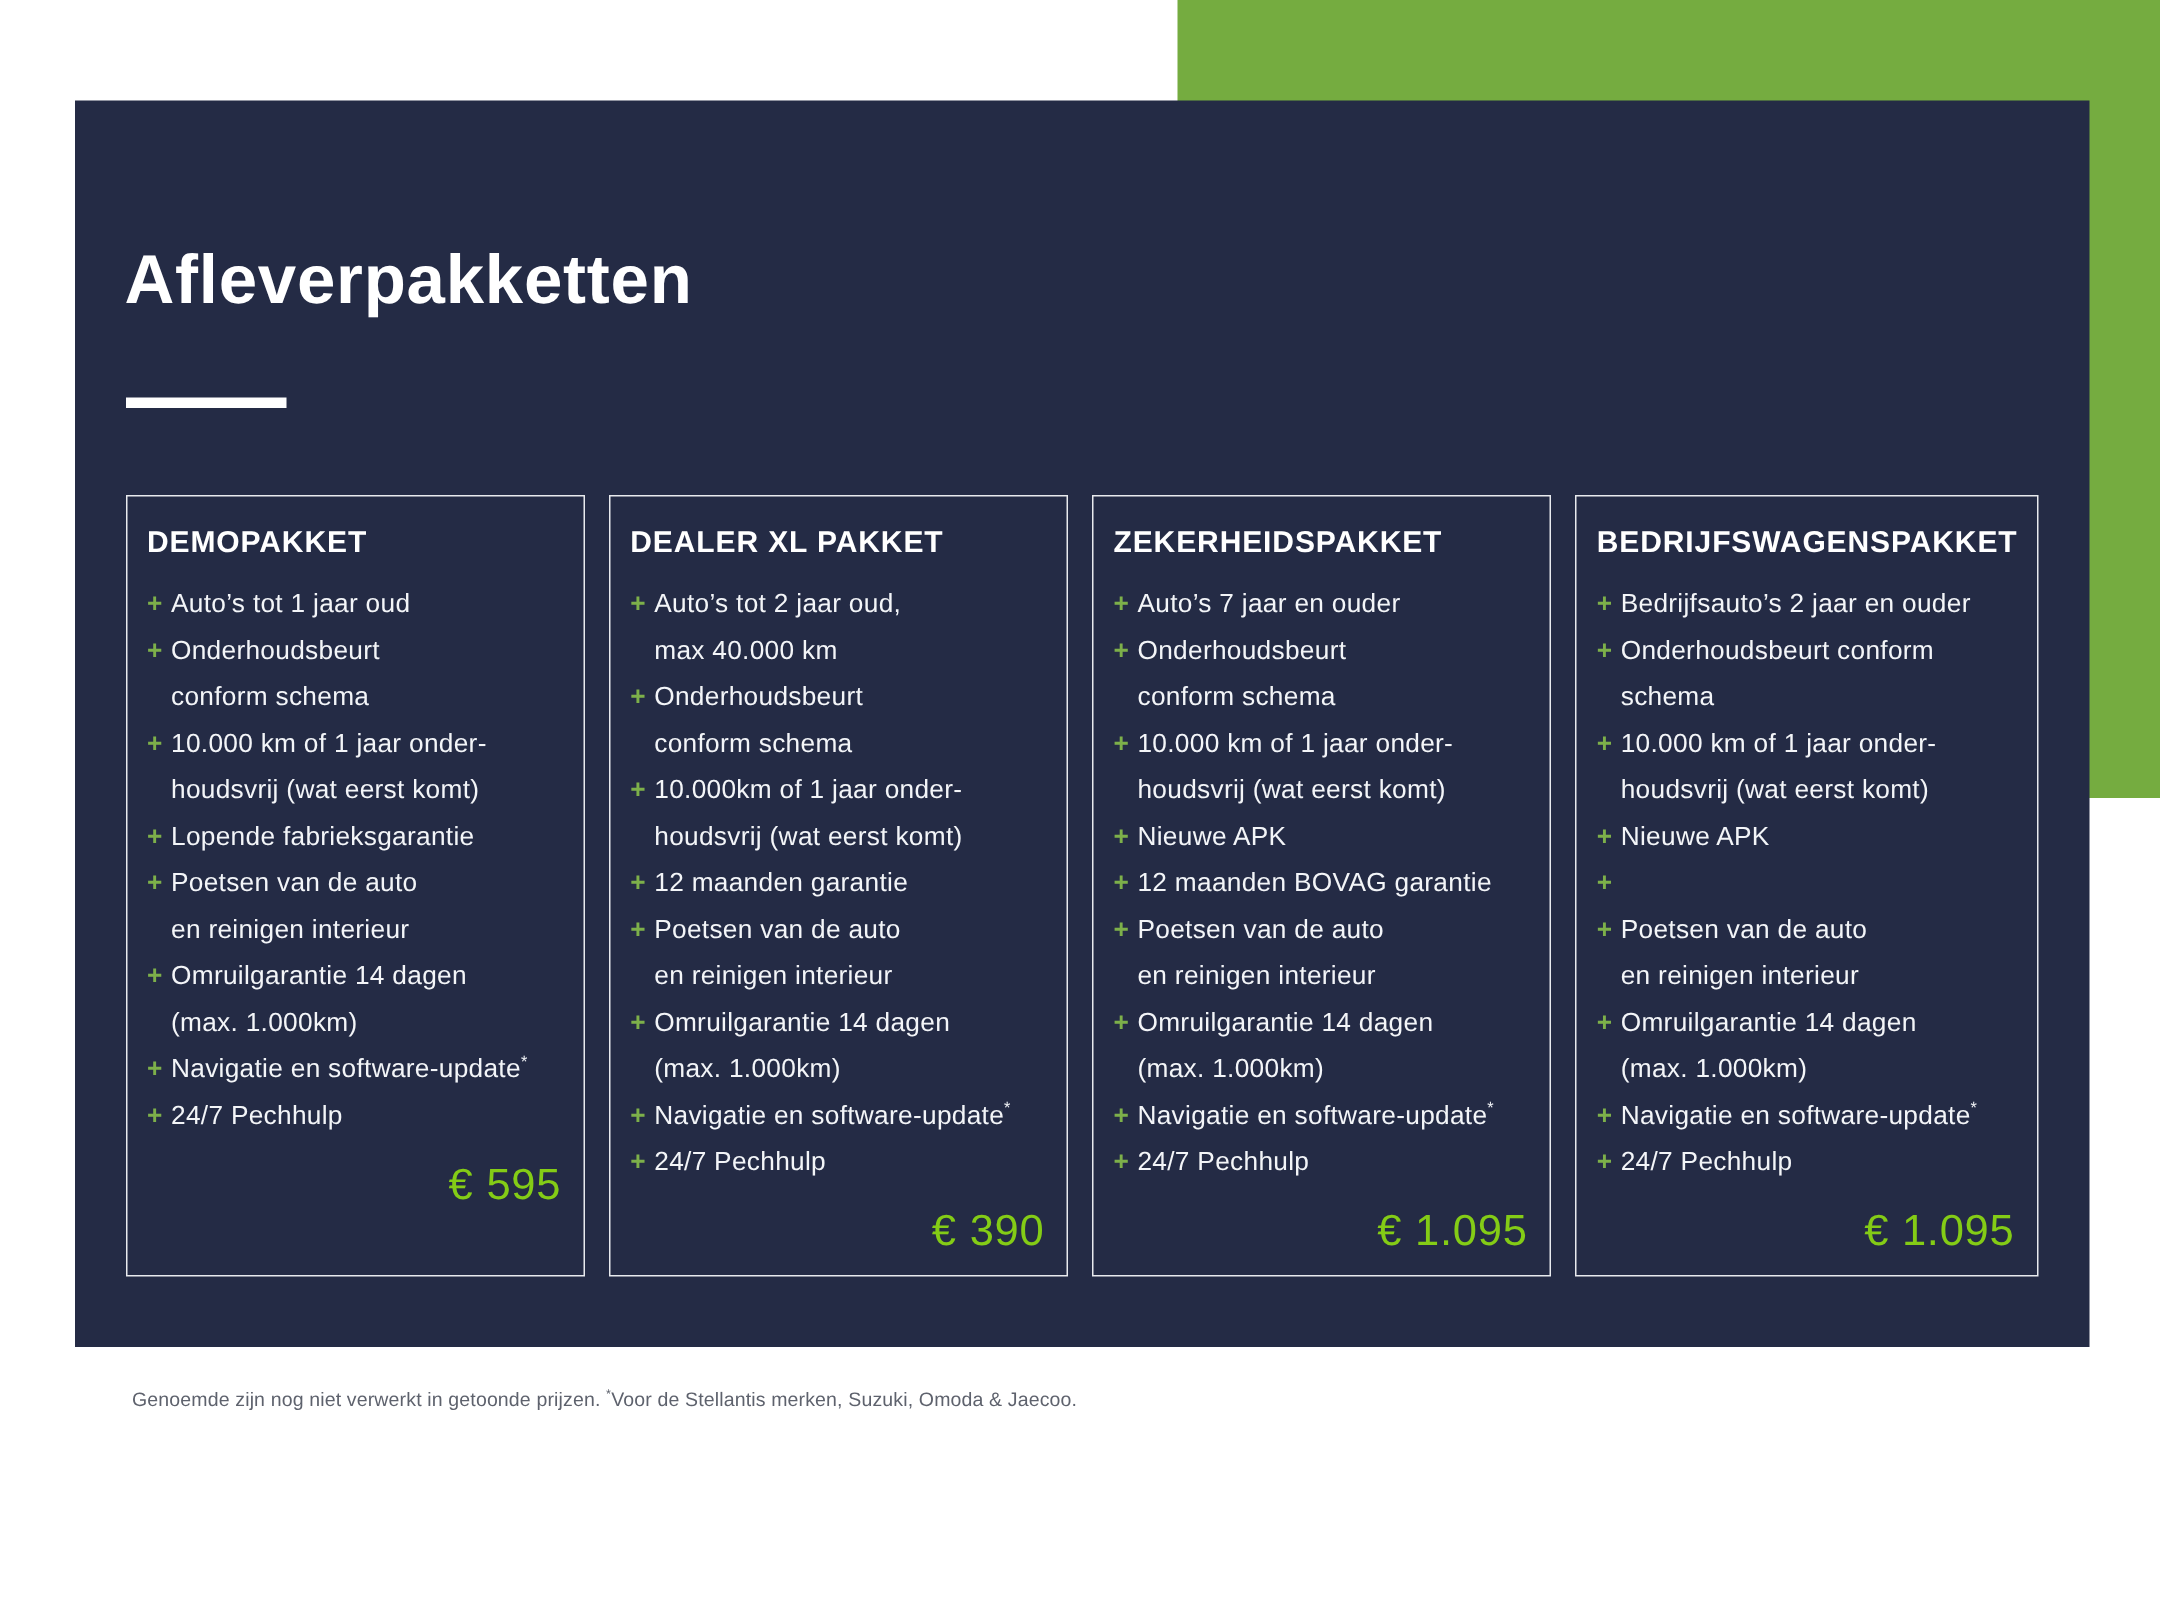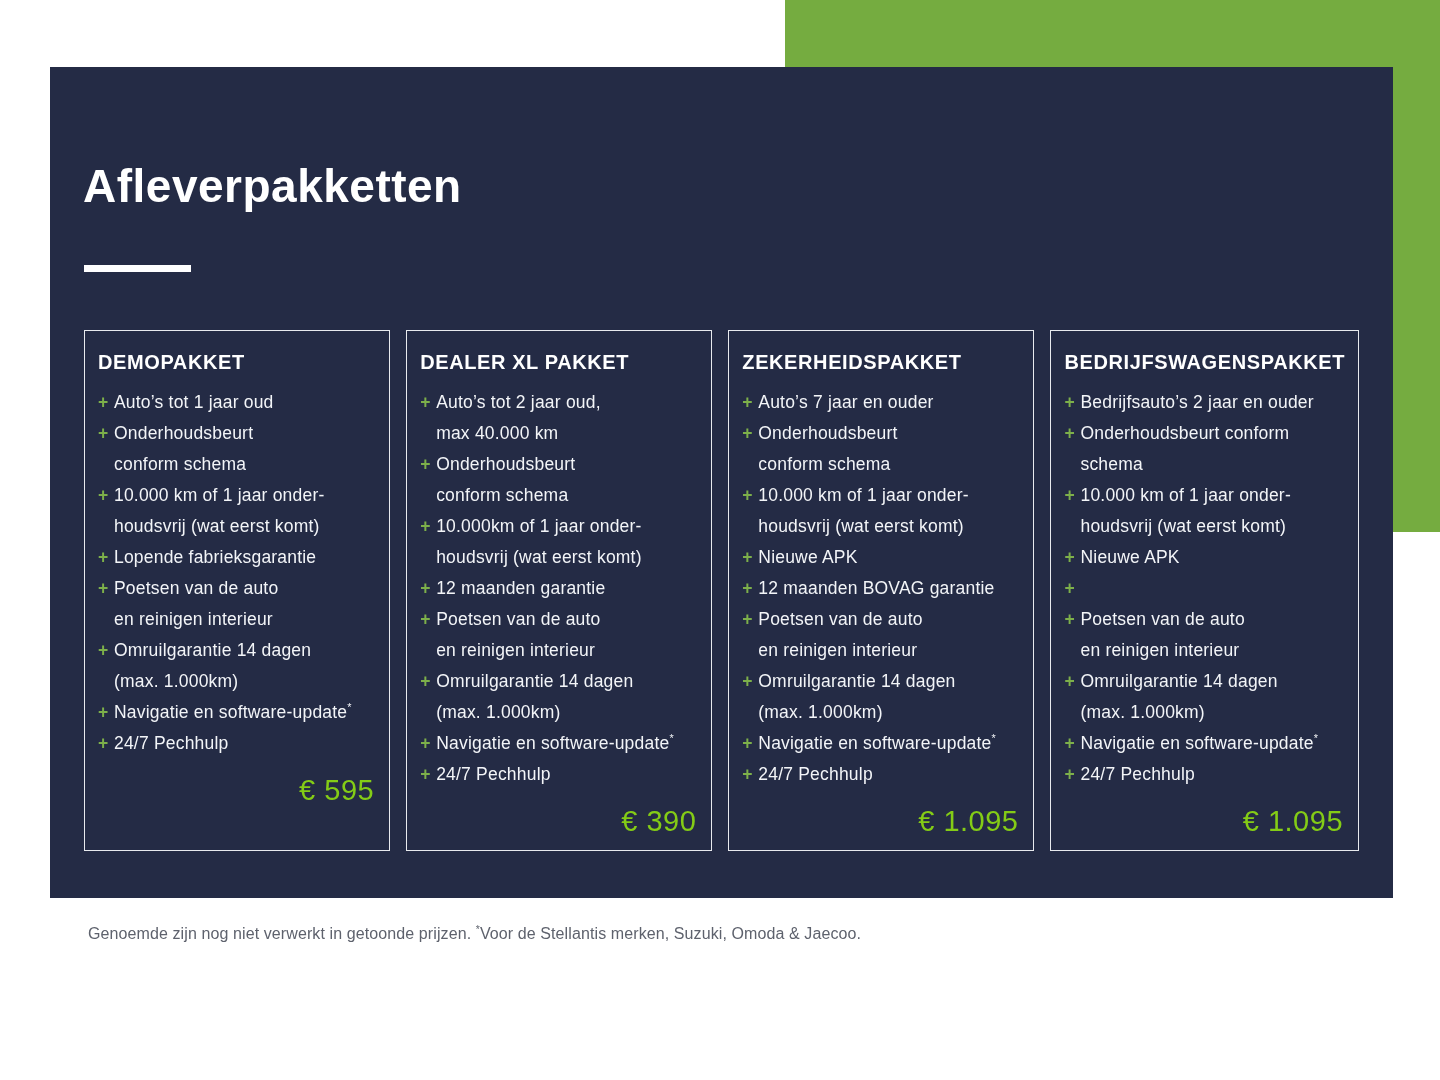--- a/index.html
+++ b/index.html
@@ -59,21 +59,21 @@
     flex:0 0 16px;width:16px;
     color:var(--plus-green,#7db04a);font-weight:bold;
   }
   .feature-text sup{font-size:0.62em;line-height:0;}
   .price{
     text-align:right;margin-top:15px;padding-right:2px;
     color:#84cc16;font-size:29px;font-weight:normal;letter-spacing:0.5px;
   }
   .footnote{
     position:absolute;left:88px;top:924px;margin:0;
-    font-size:16px;color:var(--footnote-gray,#5e626d);letter-spacing:0.1px;
+    font-size:13px;color:var(--footnote-gray,#5e626d);letter-spacing:0.1px;
   }
   .footnote sup{font-size:0.65em;}
 </style>
 </head>
 <body>
 
 <div class="green-block"></div>
 
 <div class="panel">
   <h1 class="page-title">Afleverpakketten</h1>

